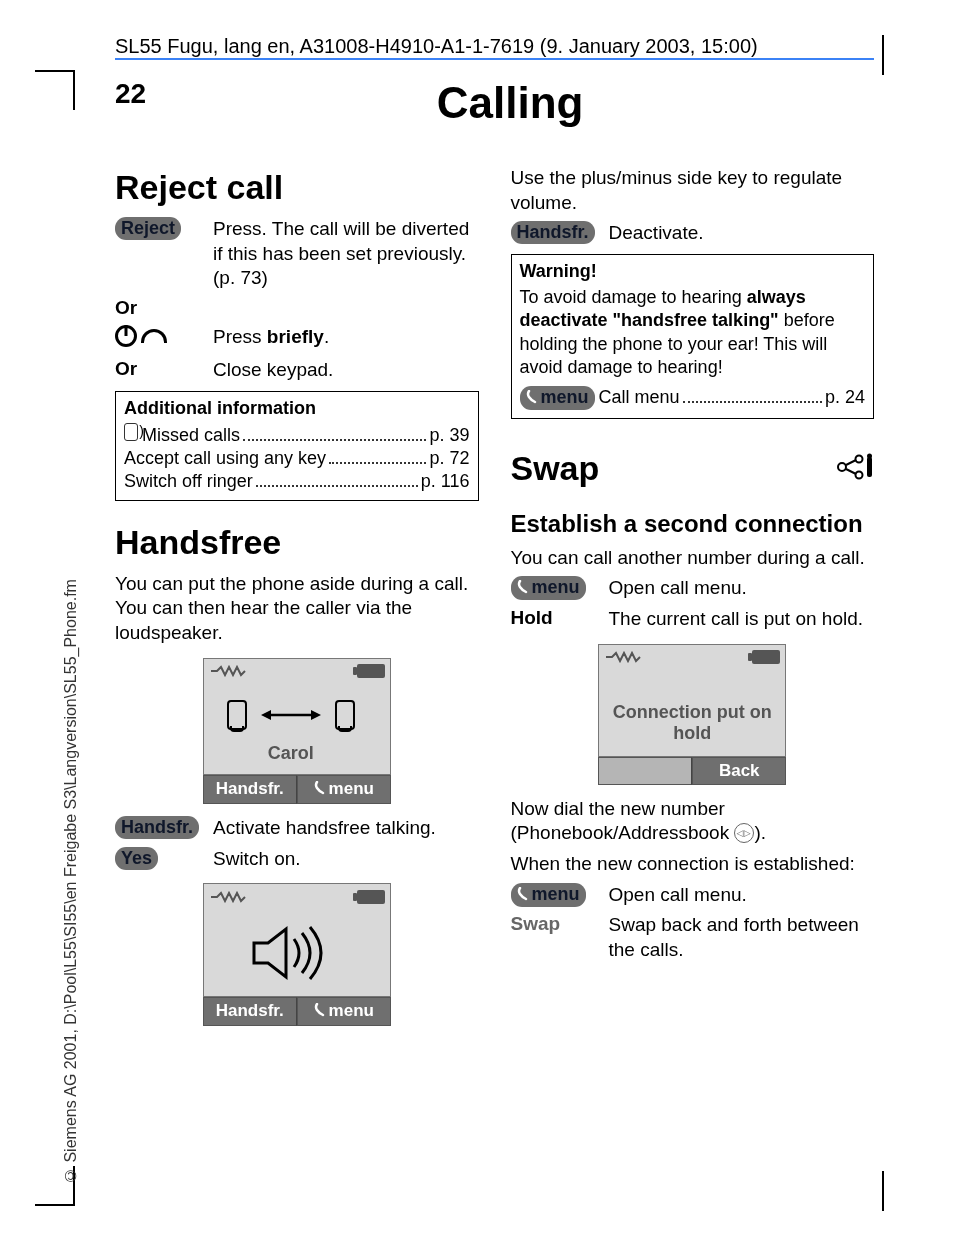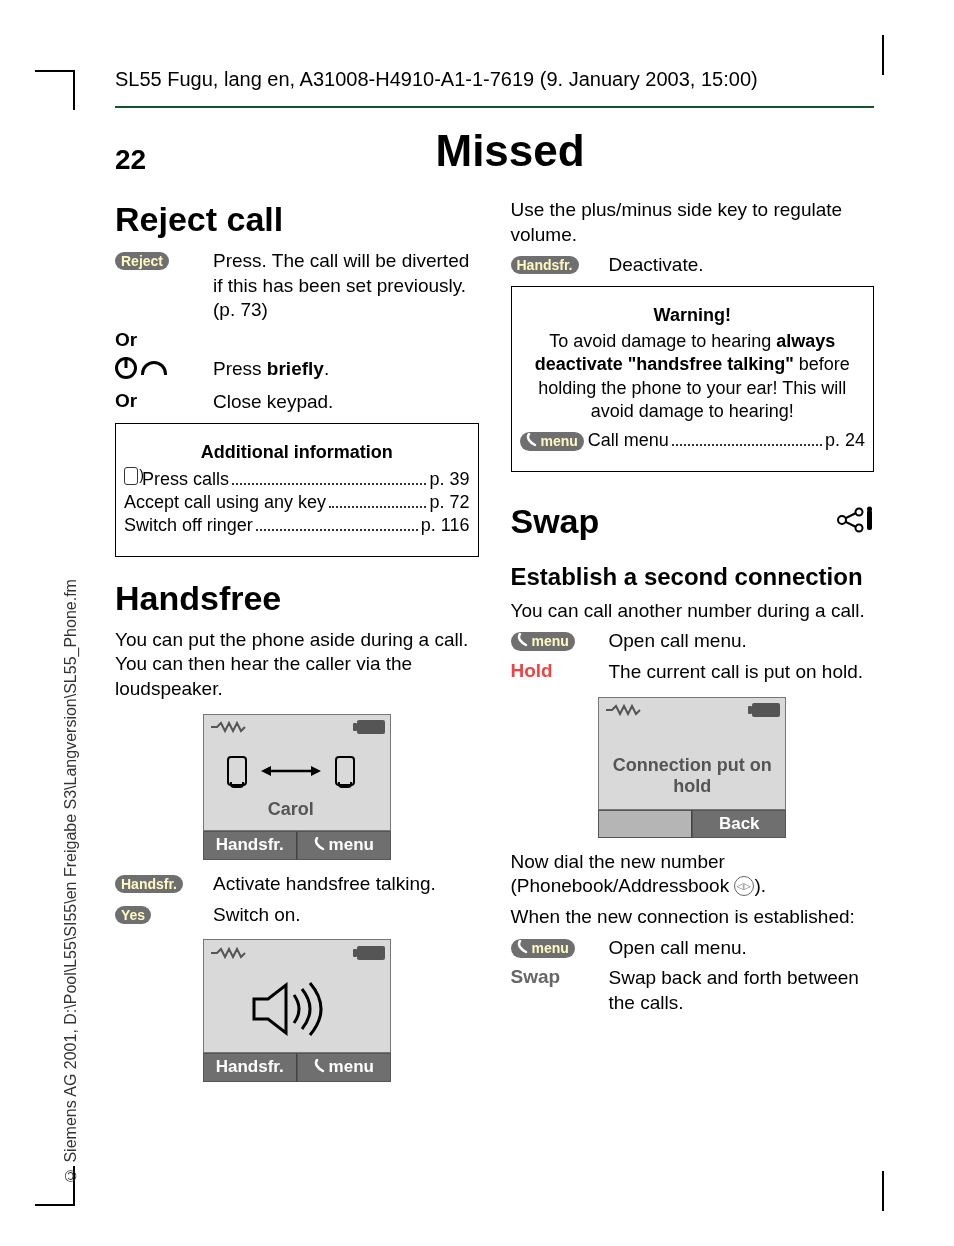--- a/index.html
+++ b/index.html
@@ -34,70 +34,68 @@
 
   .page {
     position: absolute;
     left: 115px;
     top: 35px;
     right: 80px;
     bottom: 40px;
   }
 
   .doc-header {
-    border-bottom: 2px solid #14532d;
-    padding-bottom: 15px;
+    border-bottom: 2px solid #3b82f6;
+    padding-bottom: 0;
     font-size: 20px;
     margin-bottom: 18px;
-    margin-top: 33px;
-  }
-
-  .heading-row { display: flex; align-items: flex-end; margin-bottom: 16px; }
+  }
+
+  .heading-row { display: flex; align-items: flex-start; margin-bottom: 32px; }
   .page-num { font-size: 28px; font-weight: bold; min-width: 30px; }
   .page-title { font-size: 44px; font-weight: bold; flex: 1; text-align: center; }
 
   .columns { display: flex; gap: 32px; }
   .col { flex: 1; min-width: 0; }
 
   h2 { font-size: 34px; font-weight: bold; margin: 8px 0 10px 0; }
   h3.subhead { font-size: 24px; font-weight: bold; margin: 12px 0 8px 0; }
 
   .item-row { display: flex; align-items: flex-start; margin: 4px 0 6px 0; }
   .item-key { min-width: 98px; padding-right: 8px; }
   .item-text { flex: 1; line-height: 1.3; }
 
   .softkey-label {
     display: inline-block;
     background: #6f6f6f;
-    color: #fef9c3;
+    color: #0f172a;
     font-weight: bold;
     padding: 1px 6px;
-    font-size: 14px;
+    font-size: 18px;
     border-radius: 11px;
   }
   .bold-key { font-weight: bold; }
 
   .power-icon {
     display: inline-flex;
     align-items: center;
     gap: 4px;
   }
   .power-circle {
     width: 22px; height: 22px; border: 3px solid #000; border-radius: 50%;
     position: relative;
   }
   .power-circle::after { content:''; position:absolute; left:50%; top:-3px; width:3px; height:11px; background:#000; transform:translateX(-50%);}
   .arc { width: 26px; height: 14px; border: 3px solid #000; border-bottom: none; border-radius: 14px 14px 0 0; }
 
   .info-box {
     border: 1.5px solid #000;
-    padding: 18px 8px;
+    padding: 6px 8px;
     margin-top: 8px;
     font-size: 18px;
-    text-align: center;
   }
   .info-title { font-weight: bold; margin-bottom: 4px; }
   .dotted-row { display: flex; align-items: baseline; margin: 2px 0; }
   .dotted-row .label { white-space: nowrap; }
   .dotted-row .dots { flex: 1; border-bottom: 2px dotted #333; margin: 0 3px 4px 3px; }
   .dotted-row .pageref { white-space: nowrap; }
   .missed-icon {
     display: inline-block; width: 14px; height: 18px; border: 1.5px solid #333;
     border-radius: 3px; margin-right: 4px; vertical-align: -3px; position: relative;
   }
@@ -174,21 +172,21 @@
 <div class="crop-br"></div>
 
 <div class="vertical-copyright">© Siemens AG 2001, D:\Pool\L55\SI55\en Freigabe S3\Langversion\SL55_Phone.fm</div>
 
 <div class="page">
 
   <div class="doc-header">SL55 Fugu, lang en, A31008-H4910-A1-1-7619 (9. January 2003, 15:00)</div>
 
   <div class="heading-row">
     <div class="page-num">22</div>
-    <div class="page-title">Missed</div>
+    <div class="page-title">Calling</div>
   </div>
 
   <div class="columns">
 
     <div class="col">
 
       <h2>Reject call</h2>
 
       <div class="item-row">
         <div class="item-key"><span class="softkey-label">Reject</span></div>
@@ -213,21 +211,21 @@
 
       <div class="item-row">
         <div class="item-key bold-key">Or</div>
         <div class="item-text">Close keypad.</div>
       </div>
 
       <div class="info-box">
         <div class="info-title">Additional information</div>
         <div class="dotted-row">
           <span class="missed-icon"></span>
-          <span class="label">Press calls</span>
+          <span class="label">Missed calls</span>
           <span class="dots"></span>
           <span class="pageref">p. 39</span>
         </div>
         <div class="dotted-row">
           <span class="label">Accept call using any key</span>
           <span class="dots"></span>
           <span class="pageref">p. 72</span>
         </div>
         <div class="dotted-row">
           <span class="label">Switch off ringer</span>
@@ -360,21 +358,21 @@
       <div class="item-row">
         <div class="item-key"><span class="softkey-label"><span class="call-curl">
           <svg width="12" height="14" viewBox="0 0 12 14">
                   <path d="M3 1 Q1 4 3 7 Q5 10 9 12" fill="none" stroke="#fff" stroke-width="2.5" stroke-linecap="round"></path>
                 </svg>
         </span><span>menu</span></span></div>
         <div class="item-text">Open call menu.</div>
       </div>
 
       <div class="item-row">
-        <div class="item-key bold-key" style="color:#ef4444">Hold</div>
+        <div class="item-key bold-key" style="color:#000000">Hold</div>
         <div class="item-text">The current call is put on hold.</div>
       </div>
 
       <div class="phone-frame">
         <div class="phone-status">
           <span class="sig">
             <svg width="40" height="16">
                 <path d="M2 8 L8 8 L12 4 L16 12 L20 4 L24 12 L28 4 L32 12 L36 8" fill="none" stroke="#555" stroke-width="2"></path>
               </svg>
           </span>

